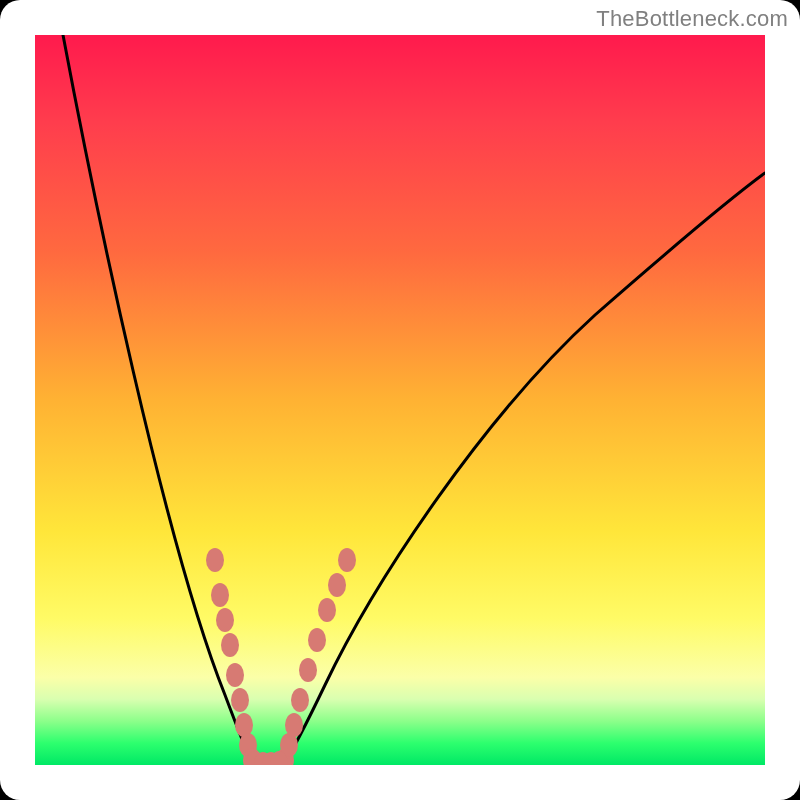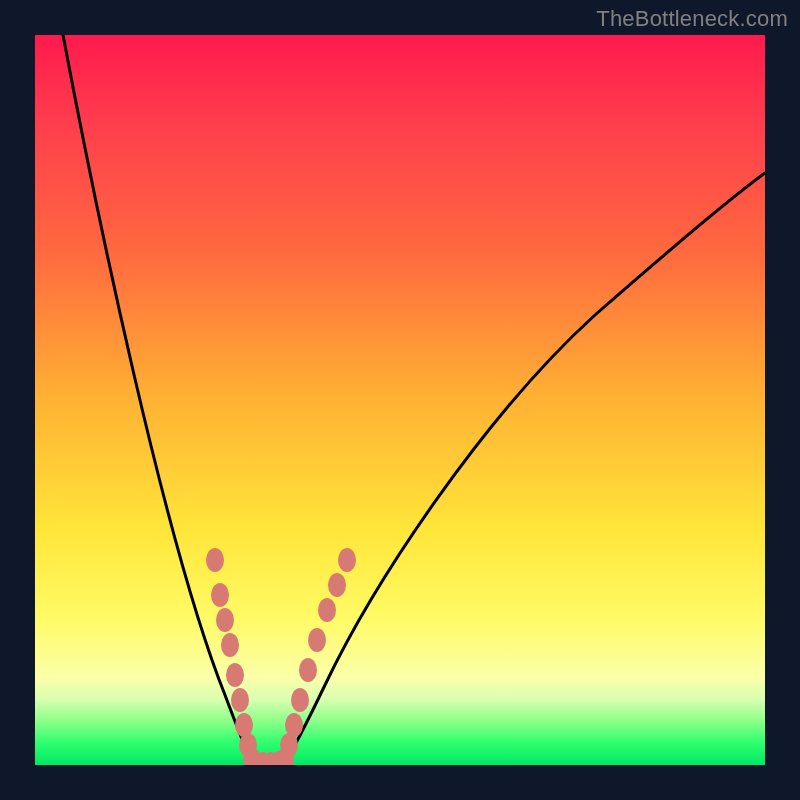--- a/index.html
+++ b/index.html
@@ -9,21 +9,22 @@
     height: 800px;
     overflow: hidden;
     background: #000;
     font-family: Arial, Helvetica, sans-serif;
   }
   .frame {
     position: absolute;
     top: 0; left: 0;
     width: 800px;
     height: 800px;
-    background: #0f172a;
+    background: #ffffff;
+    border-radius: 20px;
   }
   .plot {
     position: absolute;
     top: 35px;
     left: 35px;
     width: 730px;
     height: 730px;
     overflow: hidden;
   }
   .gradient {

